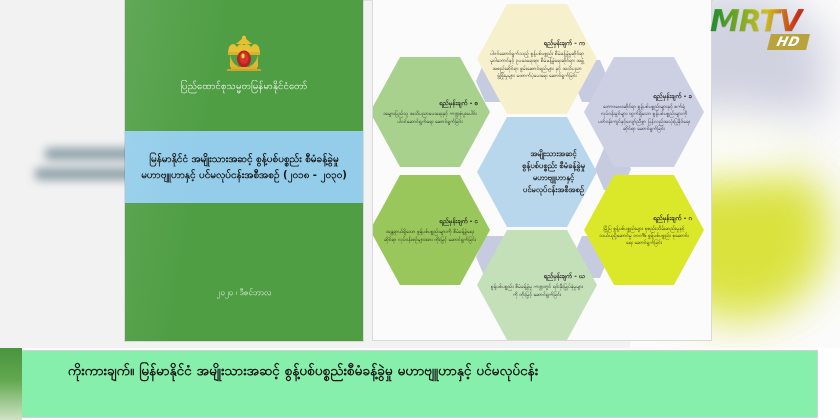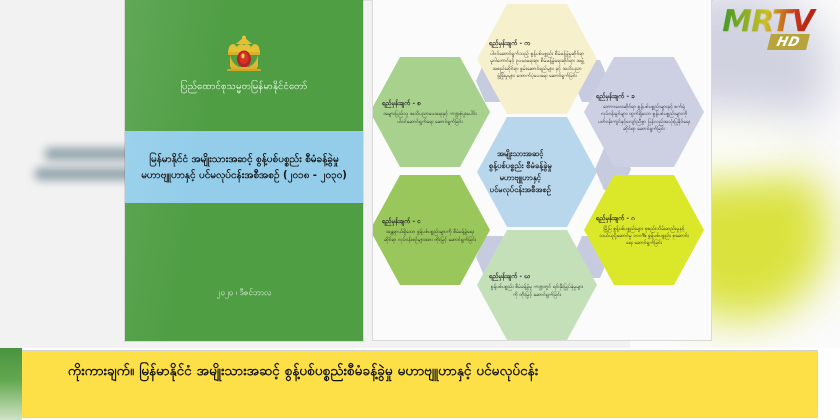--- a/index.html
+++ b/index.html
@@ -139,21 +139,21 @@
     border-top: none;
     overflow: hidden;
   }
 
   .hex {
     position: absolute;
     -webkit-clip-path: polygon(25% 0%, 75% 0%, 100% 50%, 75% 100%, 25% 100%, 0% 50%);
     clip-path: polygon(25% 0%, 75% 0%, 100% 50%, 75% 100%, 25% 100%, 0% 50%);
     display: flex;
     flex-direction: column;
-    align-items: flex-start;
+    align-items: flex-end;
     justify-content: center;
     text-align: center;
     padding: 6px 12px;
   }
   .hex .hx-head {
     font-size: 6.2px;
     font-weight: 700;
     color: #1b1b1b;
     margin-bottom: 2px;
     white-space: nowrap;
@@ -187,21 +187,20 @@
   .logo-mrtv {
     font-size: 30px;
     font-weight: 800;
     font-style: italic;
     letter-spacing: -1px;
     line-height: 1;
     background: linear-gradient(95deg, #1d9b37 0%, #79bb2a 22%, #e8d92c 48%, #e03a1e 74%, #b5170c 100%);
     -webkit-background-clip: text;
     background-clip: text;
     color: transparent;
-    text-align: center;
     text-shadow: 0 1px 1px rgba(0,0,0,.12);
   }
   .logo-hd {
     position: absolute;
     right: 18px; top: 28px;
     background: #b8a33c;
     color: #ffffff;
     font-size: 13px;
     font-weight: 800;
     font-style: italic;
@@ -221,21 +220,21 @@
     position: absolute;
     left: 0; top: 0;
     width: 22px; height: 72px;
     background: linear-gradient(to bottom, #4a9440 0%, #63a84f 45%, #cfe3c6 100%);
   }
   .caption-box {
     position: absolute;
     left: 22px; right: 22px; top: 2px; bottom: 2px;
     border: 1px solid #d2d2d2;
     border-left: none;
-    background: #fde047;
+    background: #86efac;
     padding: 9px 14px 0 22px;
   }
   .caption-line {
     font-size: 13.5px;
     line-height: 1.55;
     color: #111111;
     font-weight: 600;
     letter-spacing: .1px;
   }
   .caption-line.first { text-indent: 24px; }

